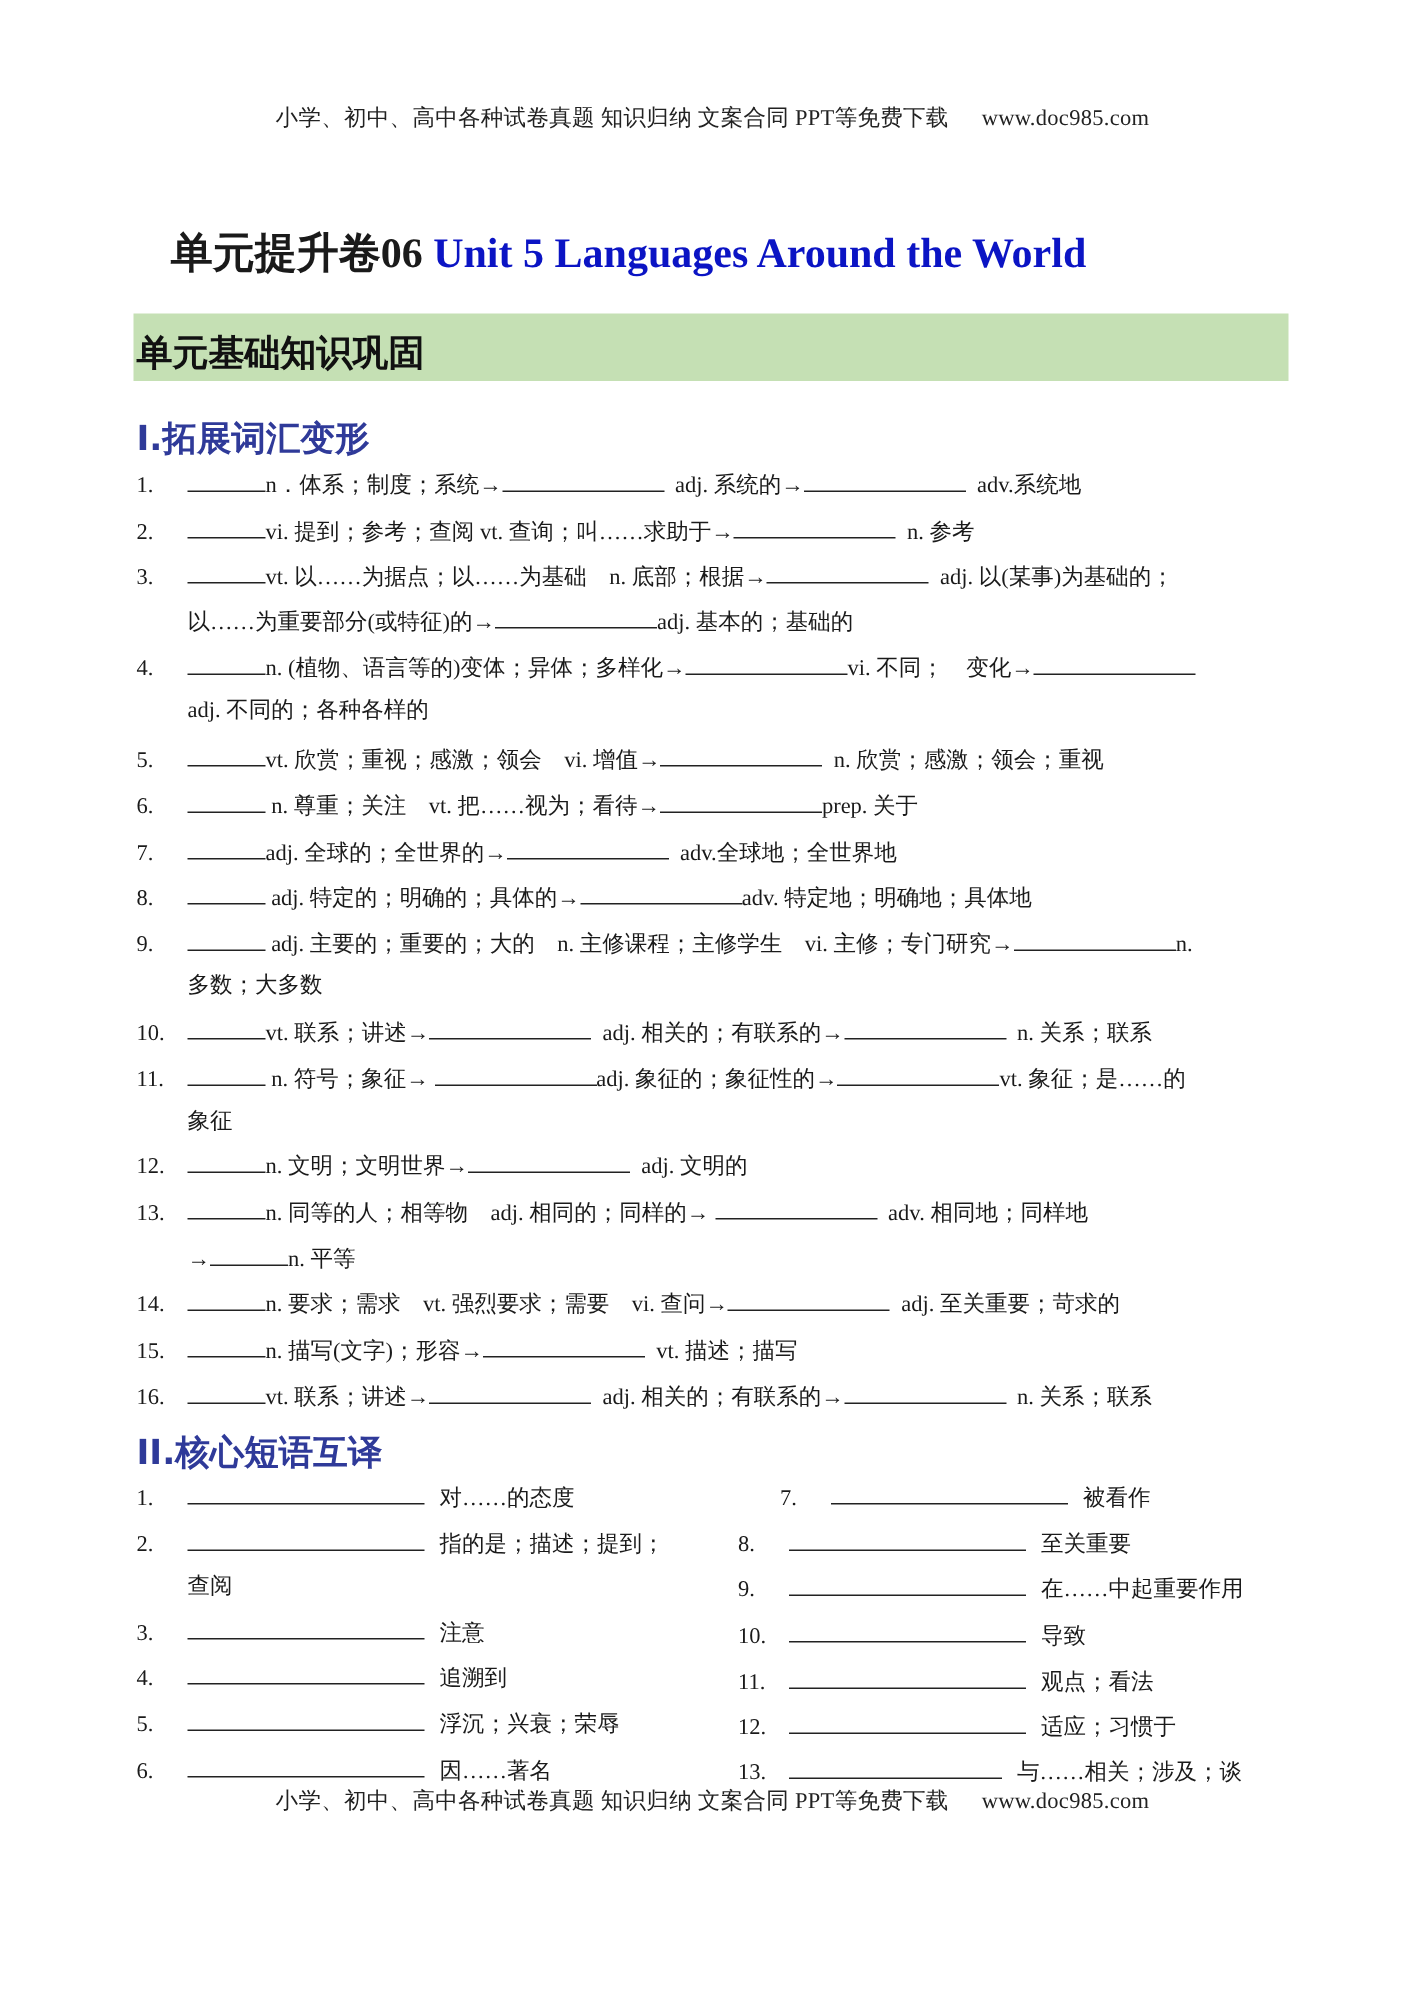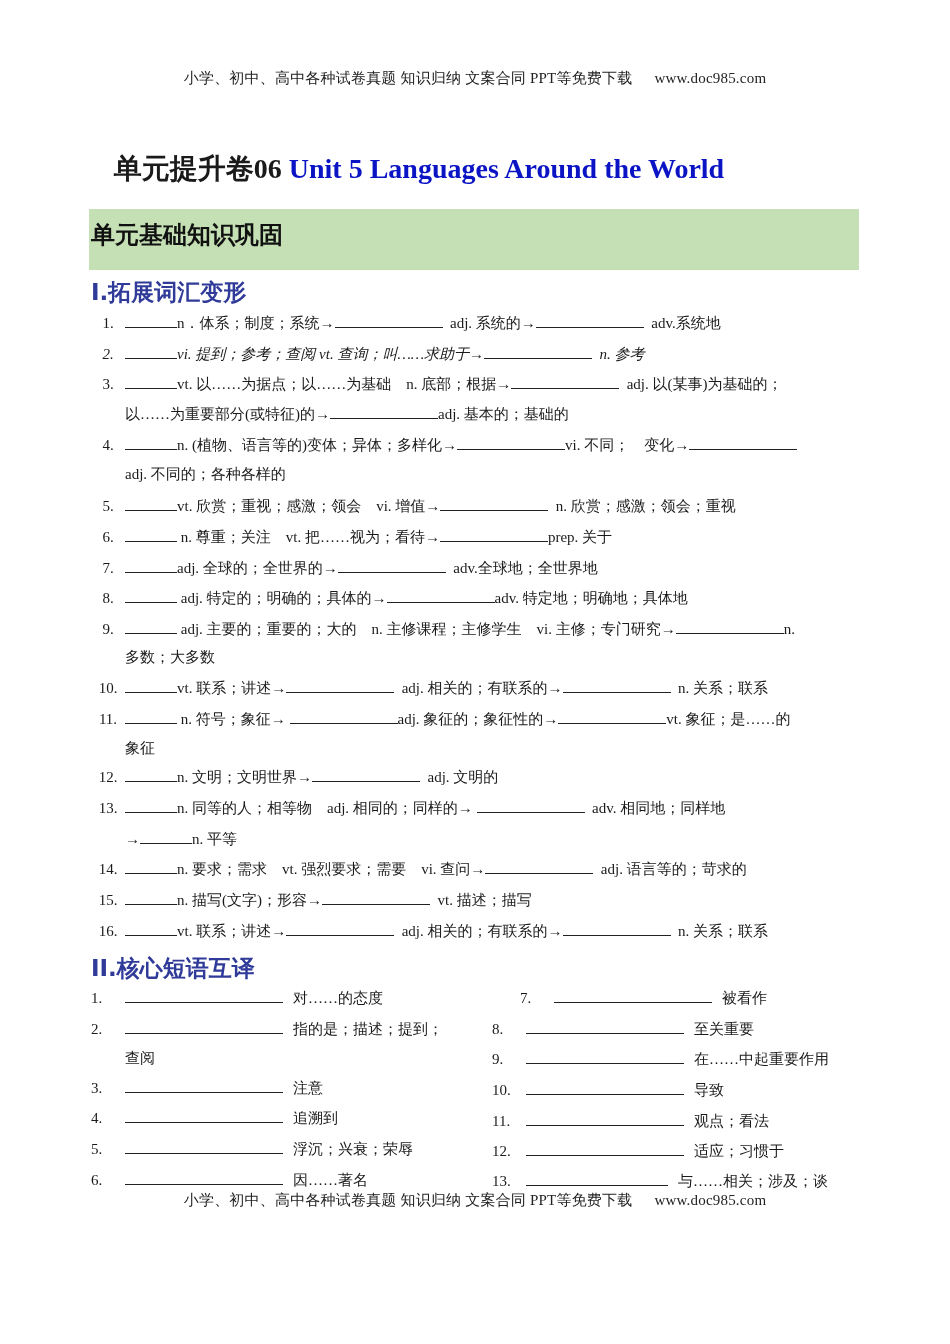--- a/index.html
+++ b/index.html
@@ -6,27 +6,27 @@
   body { width:950px; height:1344px; position:relative; overflow:hidden;
          font-family:"Liberation Serif","DejaVu Serif",serif; color:#1a1a1a; }
   .header-note, .footer-note { position:absolute; left:0; width:950px; text-align:center;
          font-size:15px; color:#222; letter-spacing:0.2px; }
   .header-note { top:69px; }
   .footer-note { top:1191px; }
   .header-note .url, .footer-note .url { margin-left:22px; }
   .title { position:absolute; top:150px; left:0; width:838px; text-align:center;
          font-size:28px; font-weight:bold; }
   .title .en { color:#0b14c4; }
-  .banner { position:absolute; left:89px; top:209px; width:770px; height:61px;
+  .banner { position:absolute; left:89px; top:209px; width:770px; height:45px;
          background:#c5e0b4; }
   .banner span { position:absolute; left:2px; top:10px; font-size:24px; font-weight:bold;
          font-family:"DejaVu Sans",sans-serif; color:#111; }
   .sec-head { position:absolute; left:91px; font-size:23px; font-weight:bold; color:#2f3a99;
          font-family:"DejaVu Sans",sans-serif; }
-  .row { position:absolute; left:91px; font-size:15px; line-height:18px; white-space:nowrap;text-align:center; }
+  .row { position:absolute; left:91px; font-size:15px; line-height:18px; white-space:nowrap; }
   .num { display:inline-block; width:34px; }
   .blank { display:inline-block; border-bottom:1.2px solid #222; height:14px; vertical-align:baseline; }
   .b-short { width:52px; }
   .b-long { width:108px; }
   .cont { position:absolute; left:125px; font-size:15px; line-height:18px; white-space:nowrap; }
   .prow { position:absolute; font-size:15px; line-height:18px; white-space:nowrap; }
   .prow .pnum { display:inline-block; width:34px; }
   .b-phrase { width:158px; margin-right:10px; }
 </style>
 </head>
@@ -43,21 +43,21 @@
 <div class="banner">
   <span>单元基础知识巩固</span>
 </div>
 
 <div class="sec-head" style="top:277px;">I.拓展词汇变形</div>
 
 <div class="row" style="top:313px;">
   <span class="num">1.</span><span class="blank b-short"></span><span>n．体系；制度；系统→</span><span class="blank b-long"></span><span>&nbsp;&nbsp;</span><span>adj. 系统的→</span><span class="blank b-long"></span><span>&nbsp;&nbsp;</span><span>adv.系统地</span>
 </div>
 
-<div class="row" style="top:344px;font-style:italic;">
+<div class="row" style="top:344px;">
   <span class="num">2.</span><span class="blank b-short"></span><span>vi. 提到；参考；查阅 vt. 查询；叫……求助于→</span><span class="blank b-long"></span><span>&nbsp;&nbsp;</span><span>n. 参考</span>
 </div>
 
 <div class="row" style="top:374px;">
   <span class="num">3.</span><span class="blank b-short"></span><span>vt. 以……为据点；以……为基础　n. 底部；根据→</span><span class="blank b-long"></span><span>&nbsp;&nbsp;</span><span>adj. 以(某事)为基础的；</span>
 </div>
 <div class="cont" style="top:404px;">
   <span>以……为重要部分(或特征)的→</span><span class="blank b-long"></span><span>adj. 基本的；基础的</span>
 </div>
 
@@ -107,21 +107,21 @@
 </div>
 
 <div class="row" style="top:798px;">
   <span class="num">13.</span><span class="blank b-short"></span><span>n. 同等的人；相等物　adj. 相同的；同样的→ </span><span class="blank b-long"></span><span>&nbsp;&nbsp;</span><span>adv. 相同地；同样地</span>
 </div>
 <div class="cont" style="top:829px;">
   <span>→</span><span class="blank b-short"></span><span>n. 平等</span>
 </div>
 
 <div class="row" style="top:859px;">
-  <span class="num">14.</span><span class="blank b-short"></span><span>n. 要求；需求　vt. 强烈要求；需要　vi. 查问→</span><span class="blank b-long"></span><span>&nbsp;&nbsp;</span><span>adj. 语言等的；苛求的</span>
+  <span class="num">14.</span><span class="blank b-short"></span><span>n. 要求；需求　vt. 强烈要求；需要　vi. 查问→</span><span class="blank b-long"></span><span>&nbsp;&nbsp;</span><span>adj. 至关重要；苛求的</span>
 </div>
 
 <div class="row" style="top:890px;">
   <span class="num">15.</span><span class="blank b-short"></span><span>n. 描写(文字)；形容→</span><span class="blank b-long"></span><span>&nbsp;&nbsp;</span><span>vt. 描述；描写</span>
 </div>
 
 <div class="row" style="top:921px;">
   <span class="num">16.</span><span class="blank b-short"></span><span>vt. 联系；讲述→</span><span class="blank b-long"></span><span>&nbsp;&nbsp;</span><span>adj. 相关的；有联系的→</span><span class="blank b-long"></span><span>&nbsp;&nbsp;</span><span>n. 关系；联系</span>
 </div>
 

